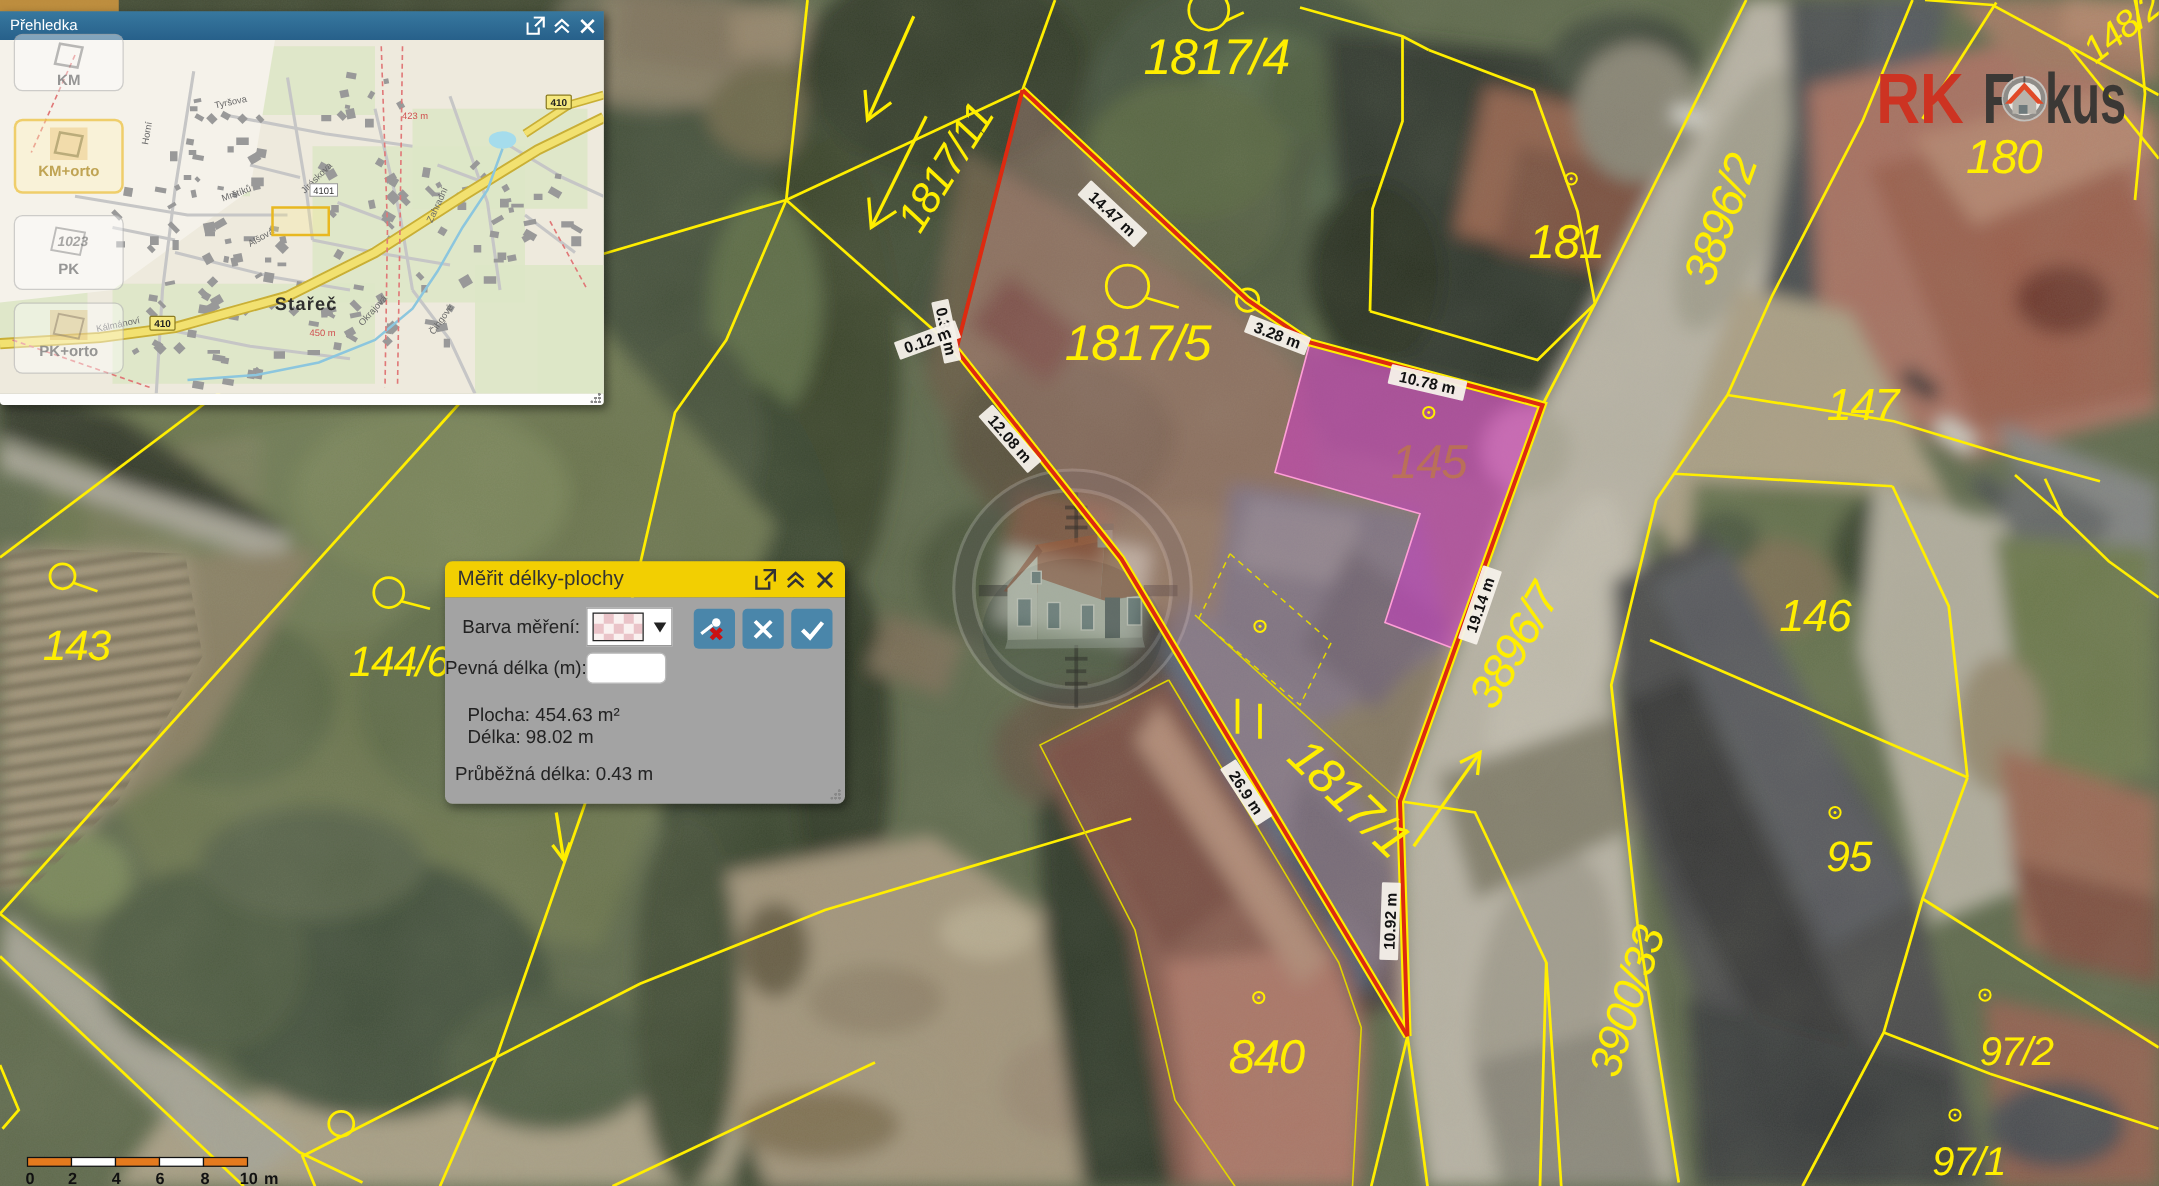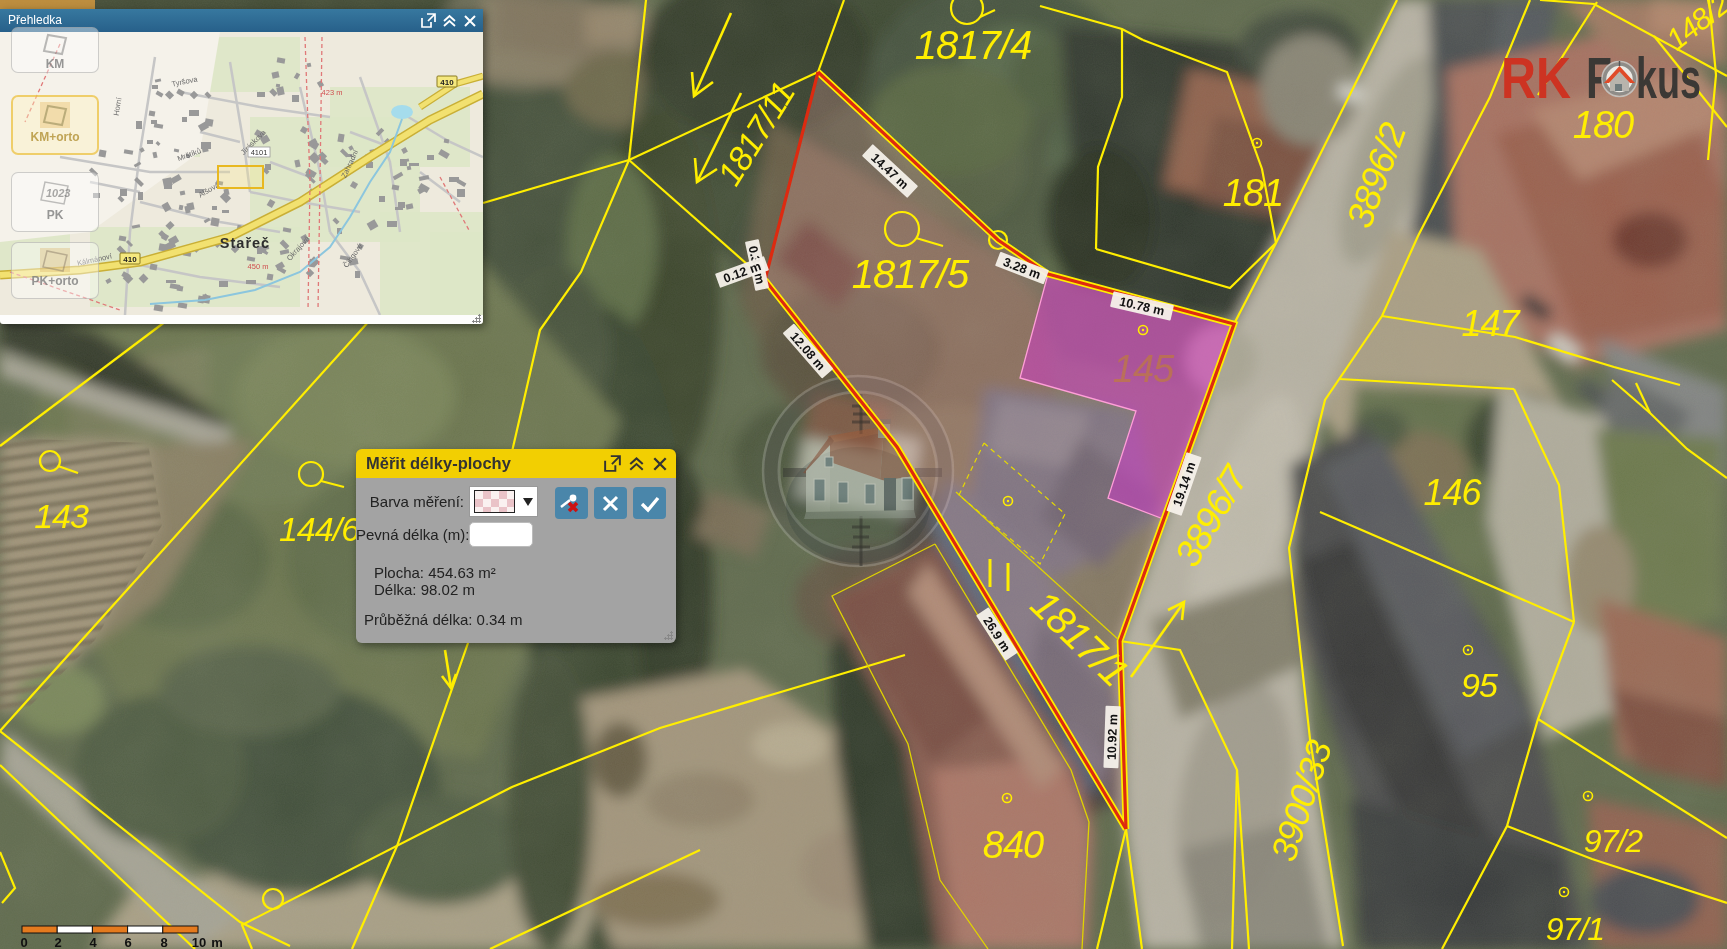--- a/index.html
+++ b/index.html
@@ -8,21 +8,21 @@
 .ptitle{height:23px;background:linear-gradient(#37789f,#27608a);color:#fff;font-size:12px;line-height:23px;padding-left:8px;position:relative}
 .picons{position:absolute;right:6px;top:0;height:23px;display:flex;gap:6px;align-items:center}
 .pbody{height:283px;overflow:hidden;background:#eeeadd}
 .pfoot{height:9px;background:#fdfdfc;position:relative;border-radius:0 0 3px 3px}
 .dots{position:absolute;right:2px;bottom:1px;width:9px;height:9px;
 background:radial-gradient(circle at 7.5px 7.5px,#888 1px,transparent 1.3px),radial-gradient(circle at 4.5px 7.5px,#888 1px,transparent 1.3px),radial-gradient(circle at 7.5px 4.5px,#888 1px,transparent 1.3px),radial-gradient(circle at 1.5px 7.5px,#888 1px,transparent 1.3px),radial-gradient(circle at 7.5px 1.5px,#888 1px,transparent 1.3px),radial-gradient(circle at 4.5px 4.5px,#888 1px,transparent 1.3px)}
 .mapbtn{left:11px;width:88px;border-radius:7px;border:1px solid rgba(150,150,150,.45);background:rgba(255,255,255,.42);
 color:rgba(125,125,125,.8);font-size:12px;font-weight:bold;text-align:center;padding-top:2px}
 .mapbtn svg{display:block;margin:1px auto 0}
 .dlg{left:356px;top:449px;width:320px;height:194px;box-shadow:2px 3px 8px rgba(0,0,0,.4);border-radius:6px;font-size:15px;color:#222}
-.dtitle{height:29px;background:#f2cf02;border-radius:6px 6px 0 0;color:#333;font-size:16.5px;font-weight:bold;line-height:29px;padding-left:10px;position:relative}
+.dtitle{height:29px;background:#f2cf02;border-radius:6px 6px 0 0;color:#333;font-size:16.5px;font-weight:normal;line-height:29px;padding-left:10px;position:relative}
 .dticons{position:absolute;right:8px;top:0;height:29px;display:flex;gap:7px;align-items:center}
 .dbody{height:165px;background:#a3a3a3;border-radius:0 0 6px 6px;position:relative}
 .rlabel{position:absolute;left:0;width:108px;text-align:right;white-space:nowrap}
 .bluebtn{position:absolute;width:33px;height:32px;background:#4a86aa;border-radius:4px;top:9px}
 .swatch{position:absolute;left:113px;top:8px;width:69px;height:31px;background:#fff;border:1px solid #999;display:flex;align-items:center}
 .checker{width:41px;height:23px;margin-left:4px;border:1.4px solid #222;
 background:repeating-conic-gradient(#eac3c8 0 25%,#faf1f0 0 50%) 0 0/16px 16px}
 .darr{width:0;height:0;border-left:5.5px solid transparent;border-right:5.5px solid transparent;border-top:8px solid #222;margin-left:8px}
 .inpt{position:absolute;left:113px;top:44px;width:64px;height:25px;background:#fff;border:1px solid #bbb;border-radius:5px}
 .scalebar{left:14px;top:920px;width:230px;height:29px}
@@ -752,21 +752,21 @@
         </svg></div>
 <div class="bluebtn" style="left:277px">
 <svg width="33" height="32" viewBox="0 0 33 32">
           <path d="M9 17l6 6 10-12" stroke="#fff" stroke-width="3.4" fill="none"></path>
         </svg></div>
 
 <div class="rlabel" style="top:48px">Pevná délka (m):</div>
 <div class="inpt"></div>
 
 <div style="position:absolute;left:18px;top:86px">Plocha: 454.63 m²<br>Délka: 98.02 m</div>
-<div style="position:absolute;left:8px;top:133px">Průběžná délka: 0.34 m</div>
+<div style="position:absolute;left:8px;top:133px">Průběžná délka: 0.43 m</div>
 <div class="dots" style="right:3px;bottom:3px"></div>
 </div>
   </div>
 
 <div class="abs scalebar">
 <svg width="230" height="29" viewBox="0 0 230 29" font-family="Liberation Sans, sans-serif">
 <g stroke="#111" stroke-width="1">
 <rect x="8" y="6" width="35.2" height="7" fill="#e47a1e"></rect>
 <rect x="43.2" y="6" width="35.2" height="7" fill="#fff"></rect>
 <rect x="78.4" y="6" width="35.2" height="7" fill="#e47a1e"></rect>

